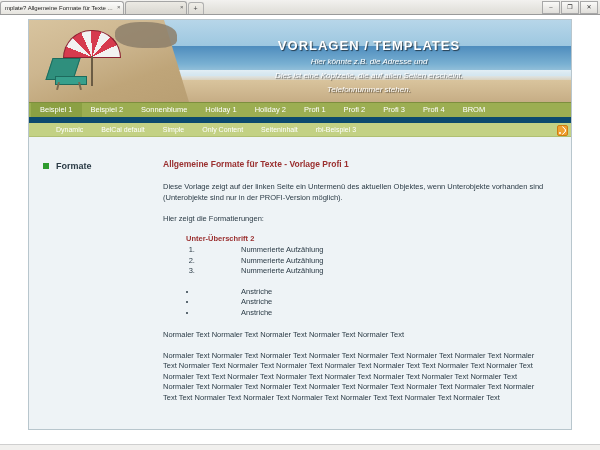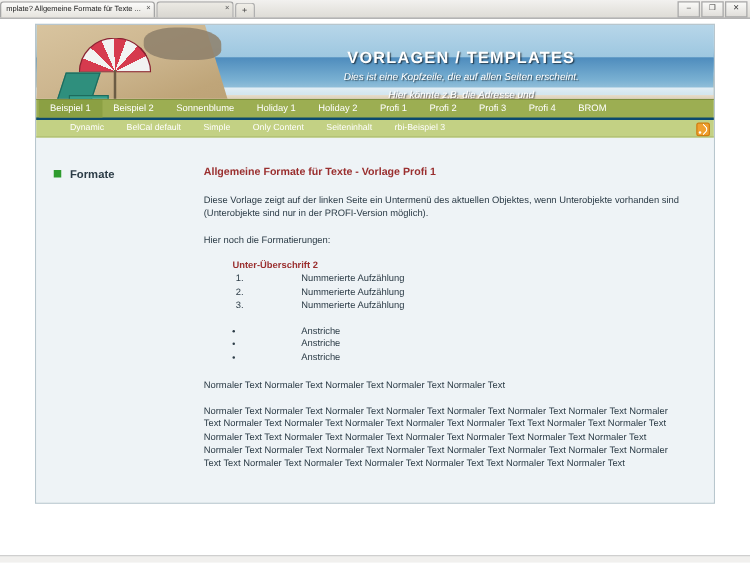--- a/index.html
+++ b/index.html
@@ -99,21 +99,21 @@
     margin: 4px 28px 0 28px;
     width: 544px;
     border: 1px solid #b8c6cd;
     background: #eef3f6;
     box-sizing: border-box;
   }
 
   
   .banner {
     position: relative;
-    height: 59px;
+    height: 82px;
     overflow: hidden;
     background: linear-gradient(#bcd9ea 0%, #a9cfe4 28%, #7fb4d6 38%, #4f8fc0 46%, #6fa7c8 56%, #b7cfdb 66%, #cdbb9a 74%, #d8c7a4 86%, #c8b492 100%);
   }
   
   .sky {
     position: absolute; left: 0; top: 0; width: 100%; height: 26px;
     background: linear-gradient(#b7d6e9, #9dc7e0);
   }
   .sea {
     position: absolute; left: 0; top: 26px; width: 100%; height: 30px;
@@ -206,21 +206,21 @@
     font-style: italic;
     line-height: 11px;
     margin-top: 3px;
   }
 
   
   .nav-main {
     display: flex;
     background: #9cae52;
     border-top: 1px solid #7d8f3e;
-    border-bottom: 2px solid #0c4a6e;
+    border-bottom: 6px solid #0c4a6e;
     height: 14px;
     align-items: center;
     padding-left: 2px;
   }
   .nav-main .item {
     font-size: 7.5px;
     color: #ffffff;
     padding: 0 9px;
     line-height: 14px;
     white-space: nowrap;
@@ -408,22 +408,22 @@
       </div>
       <div class="chair">
         <div class="back"></div>
         <div class="seat"></div>
         <div class="leg1"></div>
         <div class="leg2"></div>
       </div>
 
       <div class="banner-text">
         <div class="banner-title">VORLAGEN / TEMPLATES</div>
+        <div class="banner-sub">Hier könnte z.B. die Adresse und</div>
         <div class="banner-sub">Dies ist eine Kopfzeile, die auf allen Seiten erscheint.</div>
-        <div class="banner-sub">Hier könnte z.B. die Adresse und</div>
         <div class="banner-sub">Telefonnummer stehen.</div>
       </div>
     </div>
 
     <div class="nav-main">
       <div class="item active">Beispiel 1</div>
       <div class="item">Beispiel 2</div>
       <div class="item">Sonnenblume</div>
       <div class="item">Holiday 1</div>
       <div class="item">Holiday 2</div>
@@ -449,21 +449,21 @@
       <div class="sidebar">
         <div class="side-item">
           <span class="side-bullet"></span>
           <span class="side-label">Formate</span>
         </div>
       </div>
 
       <div class="main">
         <div class="h-title">Allgemeine Formate für Texte - Vorlage Profi 1</div>
         <div class="para">Diese Vorlage zeigt auf der linken Seite ein Untermenü des aktuellen Objektes, wenn Unterobjekte vorhanden sind (Unterobjekte sind nur in der PROFI-Version möglich).</div>
-        <div class="para">Hier noch die Formatierungen:</div>
+        <div class="para">Hier zeigt die Formatierungen:</div>
 
         <div class="h2">Unter-Überschrift 2</div>
 
         <ol class="num">
           <li>Nummerierte Aufzählung</li>
           <li>Nummerierte Aufzählung</li>
           <li>Nummerierte Aufzählung</li>
         </ol>
 
         <ul class="dash">

